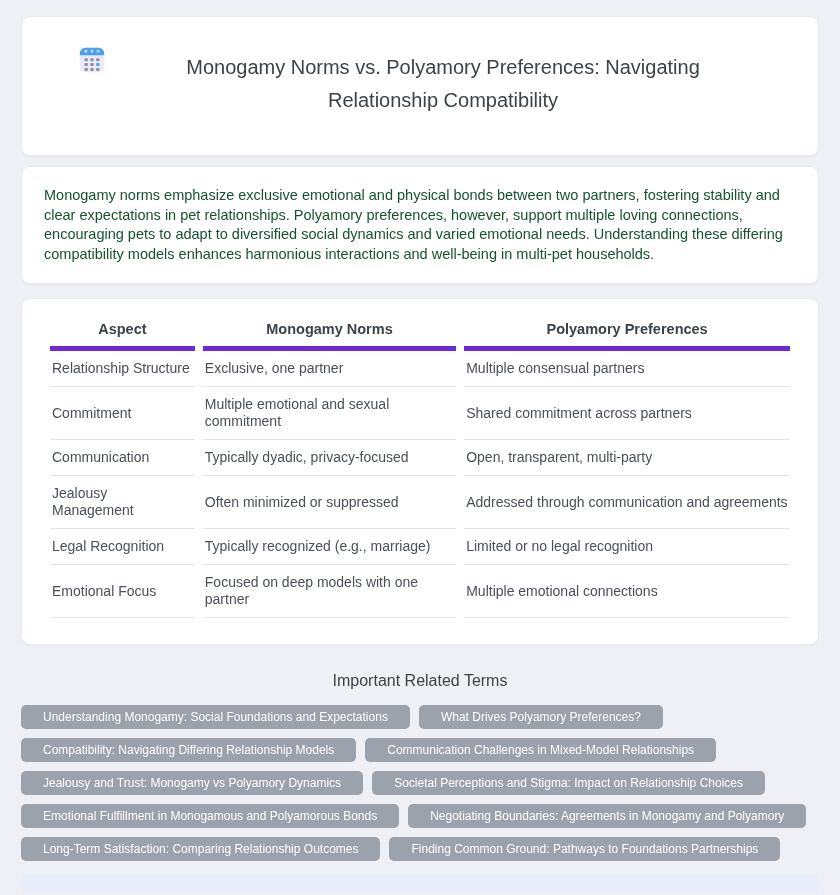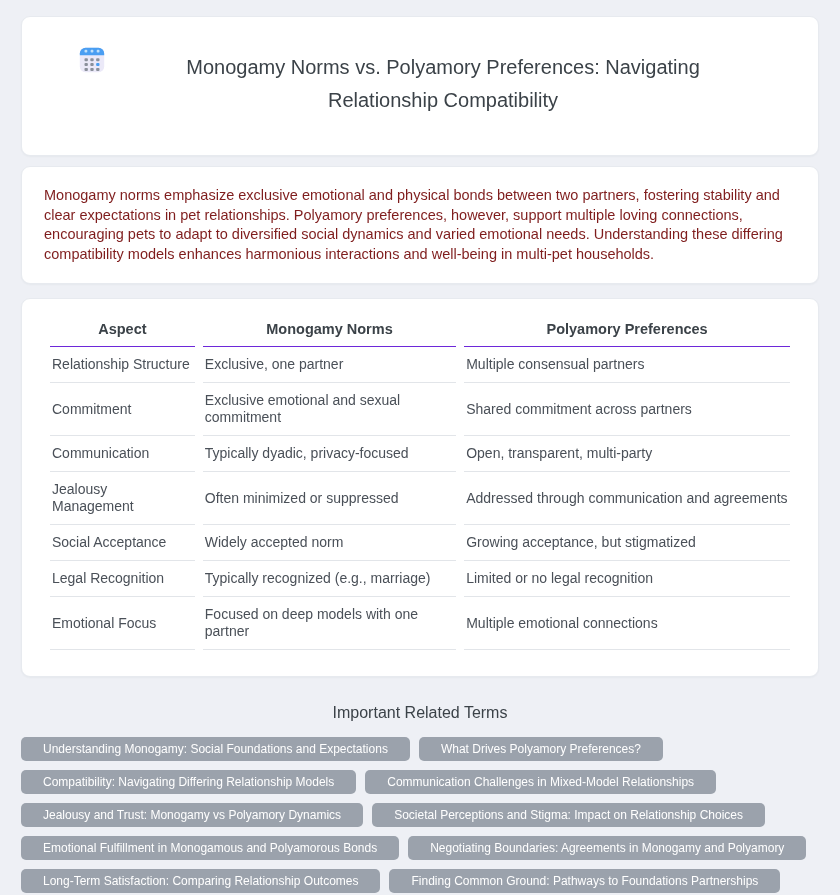--- a/index.html
+++ b/index.html
@@ -36,38 +36,38 @@
     line-height: 1.65;
     text-align: center;
     color: #3b4248;
   }
   
   .desc-card { margin-top: 10px; padding: 19px 22px; }
   .desc-card p {
     margin: 0;
     font-size: 14.5px;
     line-height: 19.5px;
-    color: #7f1d1d;
+    color: #14532d;
   }
   
   .table-card { margin-top: 14px; padding: 14px 20px 26px; }
   table.cmp {
     width: 100%;
     border-collapse: separate;
     border-spacing: 8px 0;
     font-size: 14px;
     color: #4a5058;
   }
   table.cmp th {
     font-size: 14.5px;
     font-weight: 700;
     color: #3b4248;
     text-align: center;
     padding: 8px 2px 9px;
-    border-bottom: 1px solid #6d28d9;
+    border-bottom: 5px solid #6d28d9;
   }
   table.cmp td {
     padding: 9px 2px;
     border-bottom: 1px solid #e2e5e9;
     text-align: left;
     vertical-align: middle;
     line-height: 17px;
   }
   .col-aspect { width: 20%; }
   .col-mono   { width: 35%; }
@@ -153,37 +153,32 @@
         </tr>
       </thead>
       <tbody>
         <tr>
           <td>Relationship Structure</td>
           <td>Exclusive, one partner</td>
           <td>Multiple consensual partners</td>
         </tr>
         <tr>
           <td>Commitment</td>
-          <td>Exclusive emotional and sexual commitment</td>
+          <td>Multiple emotional and sexual commitment</td>
           <td>Shared commitment across partners</td>
         </tr>
         <tr>
           <td>Communication</td>
           <td>Typically dyadic, privacy-focused</td>
           <td>Open, transparent, multi-party</td>
         </tr>
         <tr>
           <td>Jealousy Management</td>
           <td>Often minimized or suppressed</td>
           <td>Addressed through communication and agreements</td>
-        </tr>
-        <tr>
-          <td>Social Acceptance</td>
-          <td>Widely accepted norm</td>
-          <td>Growing acceptance, but stigmatized</td>
         </tr>
         <tr>
           <td>Legal Recognition</td>
           <td>Typically recognized (e.g., marriage)</td>
           <td>Limited or no legal recognition</td>
         </tr>
         <tr>
           <td>Emotional Focus</td>
           <td>Focused on deep models with one partner</td>
           <td>Multiple emotional connections</td>

